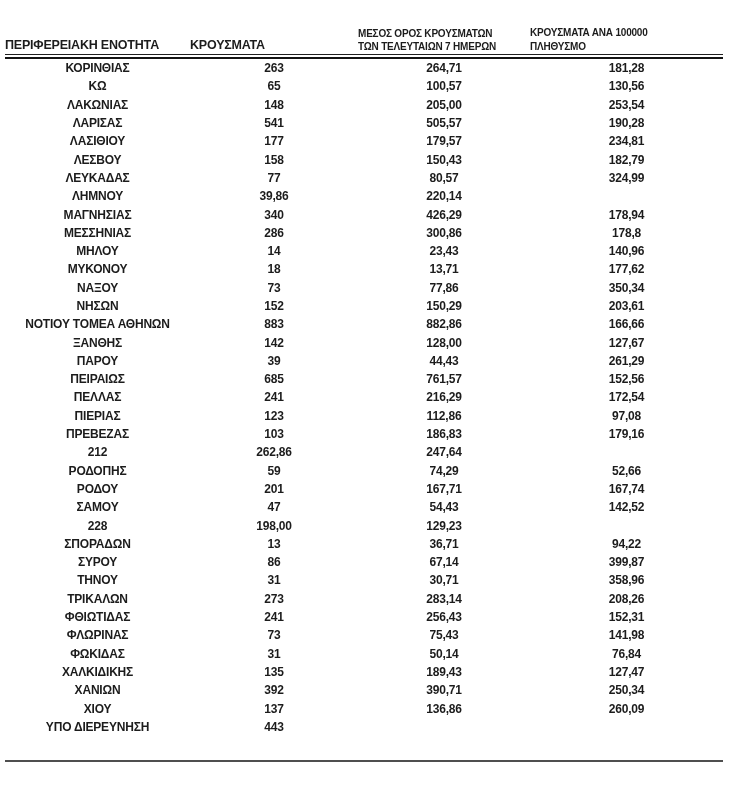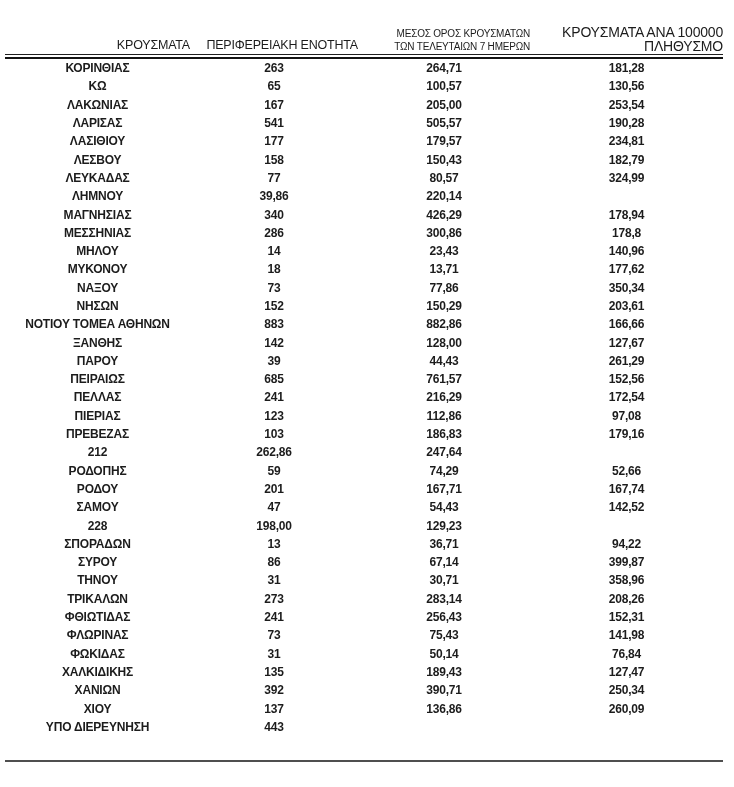--- a/index.html
+++ b/index.html
@@ -22,35 +22,35 @@
   }
   .grid-row {
     display: grid;
     grid-template-columns: 185px 168px 172px 193px;
   }
   .header-row {
     align-items: end;
     padding-top: 26px;
   }
   .hcell {
-    text-align: right;
-    font-weight: normal;
+    text-align: left;
+    font-weight: bold;
     letter-spacing: -0.2px;
   }
   .hcell.c1, .hcell.c2 {
     font-size: 12.5px;
     padding-bottom: 2px;
   }
   .hcell.c3 {
     font-size: 10px;
     line-height: 12.5px;
     padding-bottom: 1px;
   }
   .hcell.c4 {
-    font-size: 14px;
+    font-size: 10px;
     line-height: 13.5px;
     padding-bottom: 1px;
   }
   .rule-thin {
     height: 0;
     border-top: 1.5px solid #1f1f1f;
   }
   .rule-thick {
     height: 0;
     border-top: 2.5px solid #141414;
@@ -72,22 +72,22 @@
     border-top: 2px solid #4f4f4f;
     margin-top: 24px;
   }
 </style>
 </head>
 <body>
 
 <div class="table-wrap">
 
   <div class="grid-row header-row">
+    <div class="hcell c1">ΠΕΡΙΦΕΡΕΙΑΚΗ ΕΝΟΤΗΤΑ</div>
     <div class="hcell c2">ΚΡΟΥΣΜΑΤΑ</div>
-    <div class="hcell c1">ΠΕΡΙΦΕΡΕΙΑΚΗ ΕΝΟΤΗΤΑ</div>
     <div class="hcell c3">
       <div>ΜΕΣΟΣ ΟΡΟΣ ΚΡΟΥΣΜΑΤΩΝ</div>
       <div>ΤΩΝ ΤΕΛΕΥΤΑΙΩΝ 7 ΗΜΕΡΩΝ</div>
     </div>
     <div class="hcell c4">
       <div>ΚΡΟΥΣΜΑΤΑ ΑΝΑ 100000</div>
       <div>ΠΛΗΘΥΣΜΟ</div>
     </div>
   </div>
 
@@ -102,21 +102,21 @@
         <div class="cell">181,28</div>
       </div>
       <div class="grid-row data-row">
         <div class="cell">ΚΩ</div>
         <div class="cell">65</div>
         <div class="cell">100,57</div>
         <div class="cell">130,56</div>
       </div>
       <div class="grid-row data-row">
         <div class="cell">ΛΑΚΩΝΙΑΣ</div>
-        <div class="cell">167</div>
+        <div class="cell">148</div>
         <div class="cell">205,00</div>
         <div class="cell">253,54</div>
       </div>
       <div class="grid-row data-row">
         <div class="cell">ΛΑΡΙΣΑΣ</div>
         <div class="cell">541</div>
         <div class="cell">505,57</div>
         <div class="cell">190,28</div>
       </div>
       <div class="grid-row data-row">

